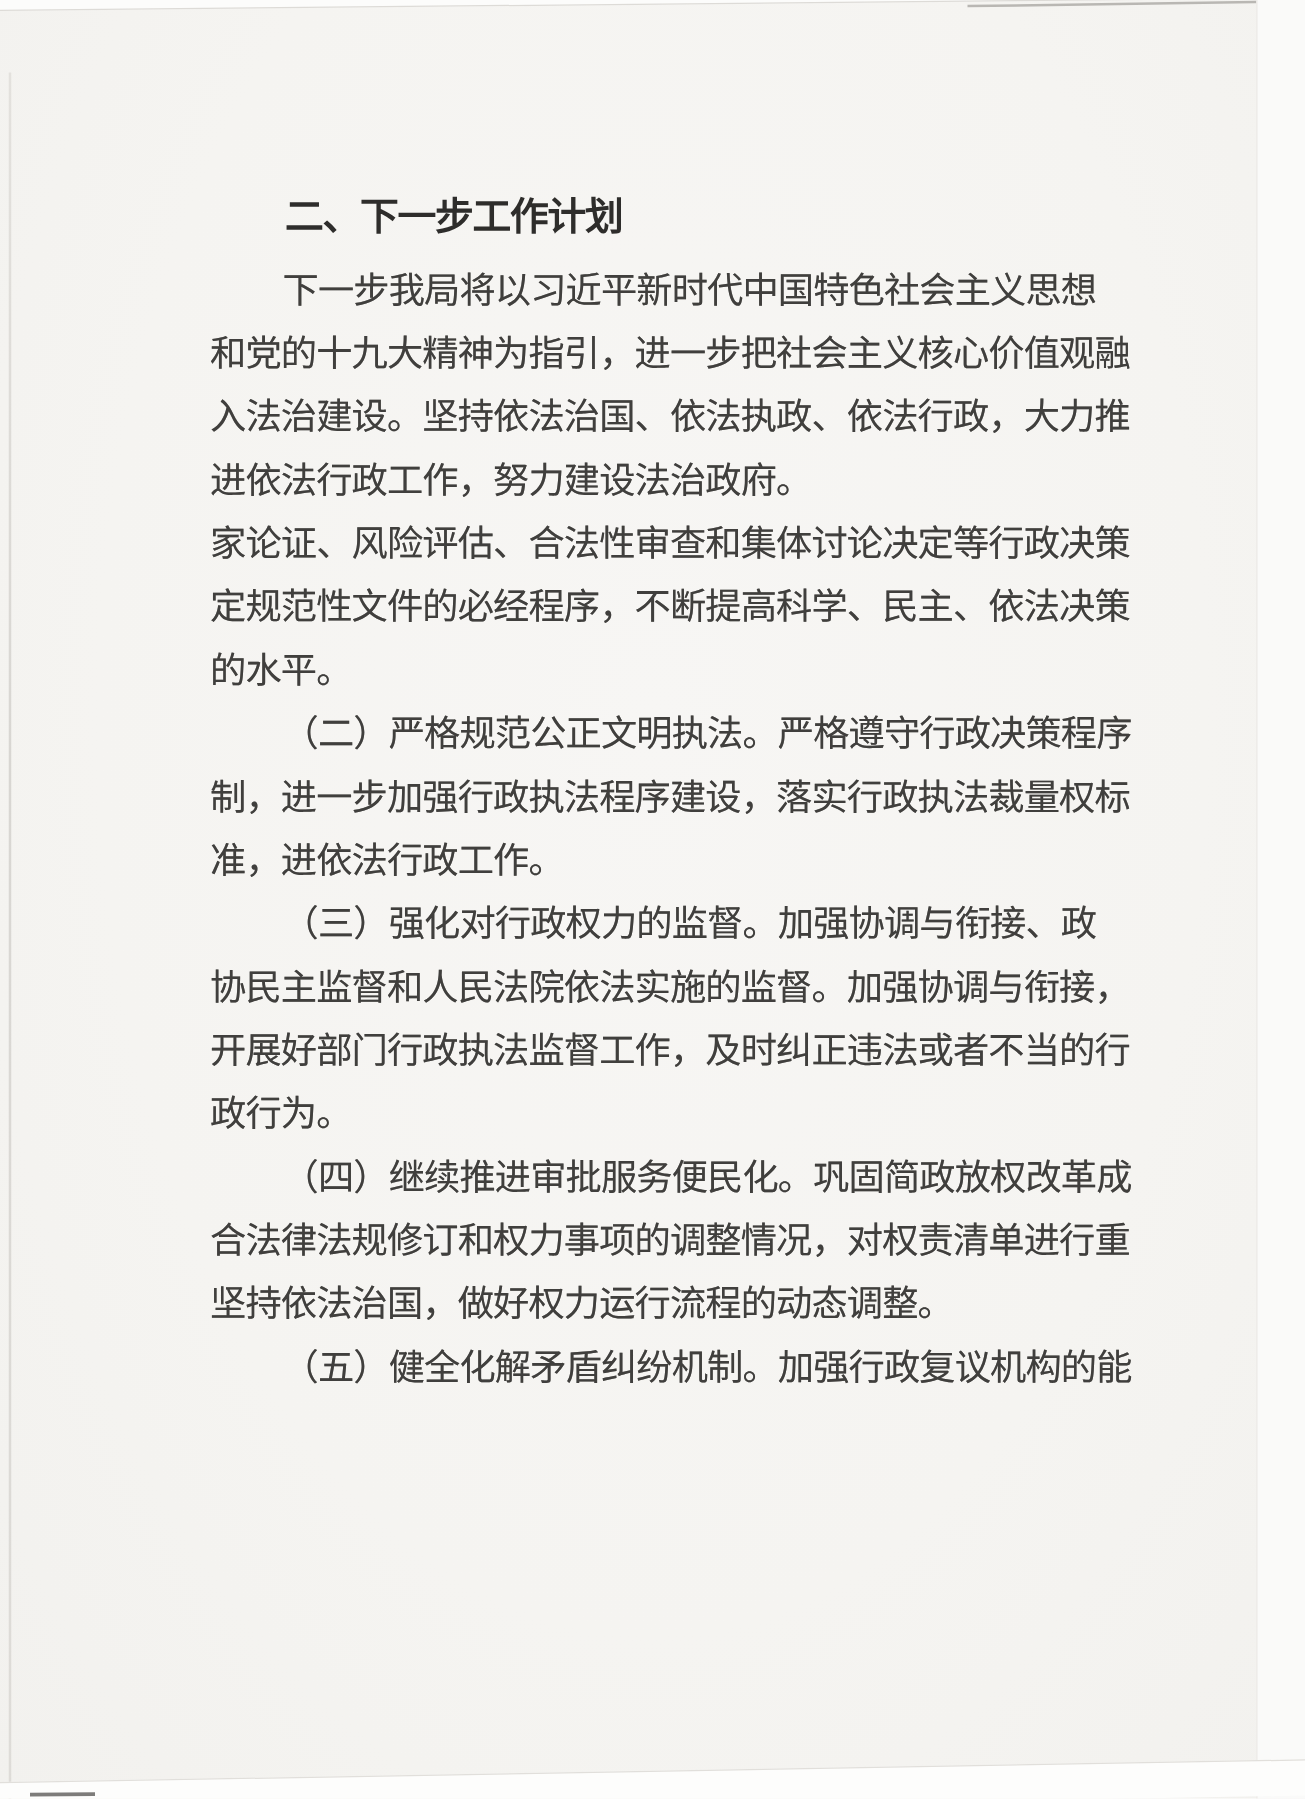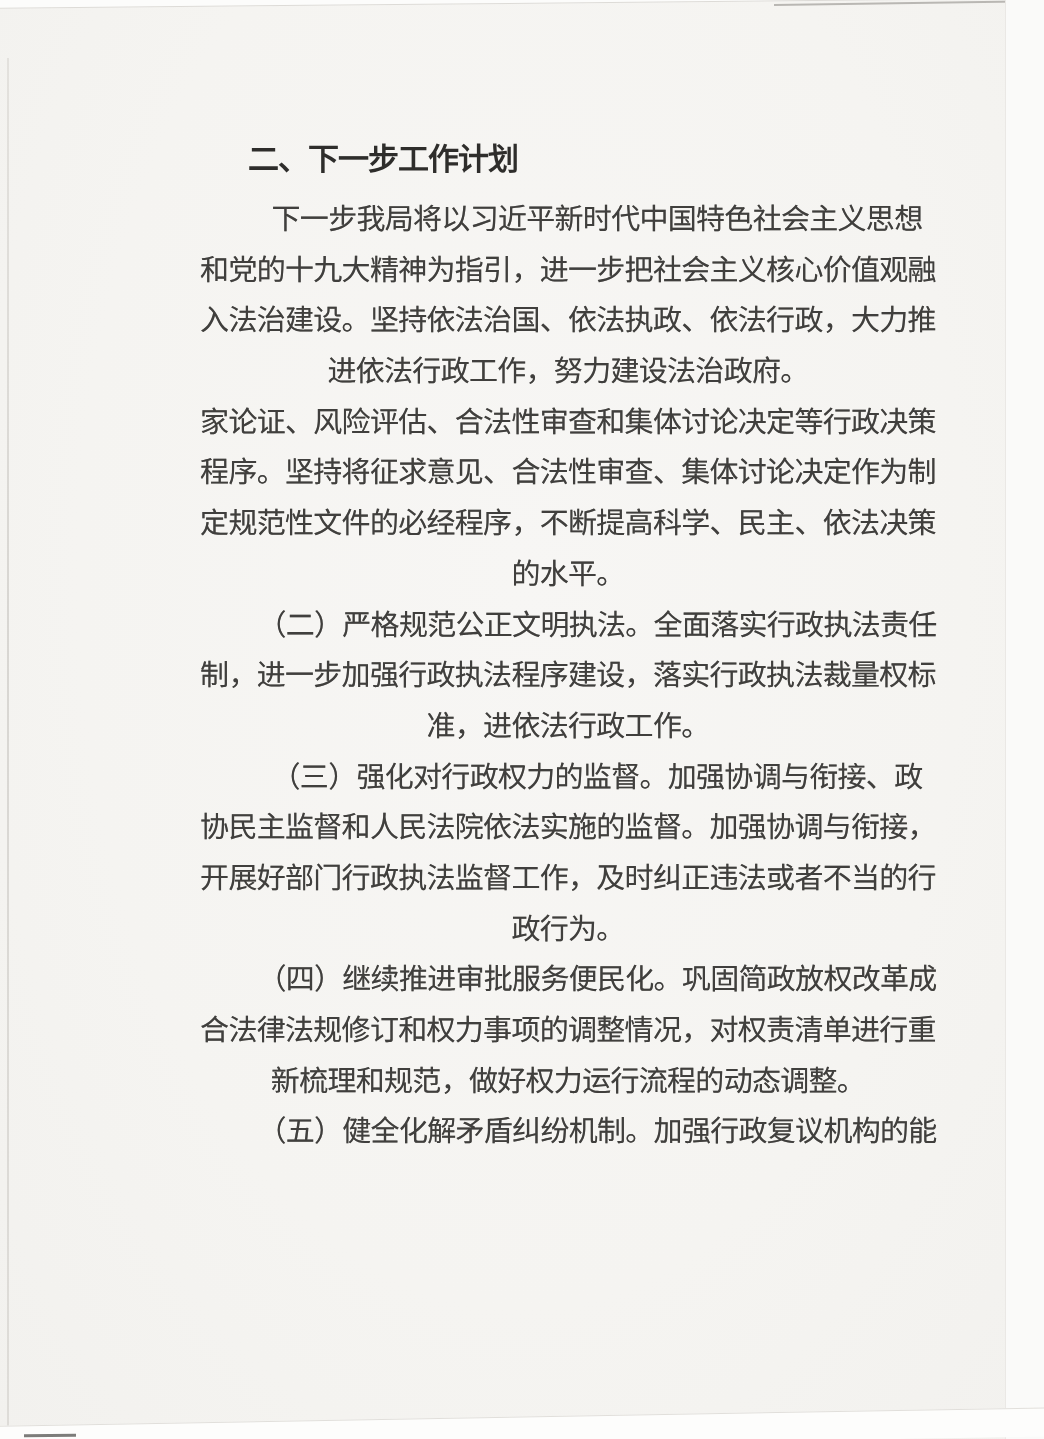--- a/index.html
+++ b/index.html
@@ -73,45 +73,43 @@
     width: 52px;
     height: 3px;
     background: #7d7c7a;
     transform: rotate(-0.6deg);
   }
 
   
   .text-block {
     position: absolute;
     left: 168px;
-    top: 140px;
+    top: 154px;
     width: 760px;
     color: #3e3d3b;
-    margin-left: 20px;
   }
   .doc-heading {
     font-family: "Liberation Sans", "DejaVu Sans", sans-serif;
     font-weight: bold;
     font-size: 31px;
     color: #2e2d2b;
     letter-spacing: -1px;
     padding-left: 60px;
     height: 54px;
     line-height: 40px;
   }
   .doc-line {
     font-size: 29px;
     line-height: 50.7px;
     height: 50.7px;
     letter-spacing: -0.7px;
     white-space: nowrap;
     color: #403f3d;
     
     text-shadow: 0 0 0.4px rgba(64,63,61,0.55);
-    text-align: center;
   }
   .doc-line.indent {
     padding-left: 58px;
   }
 </style>
 </head>
 <body>
 
 <div class="scan-page">
 
@@ -123,29 +121,28 @@
   <div class="edge-bottom-dark"></div>
 
   <div class="text-block">
     <div class="doc-heading">二、下一步工作计划</div>
 
     <div class="doc-line indent">下一步我局将以习近平新时代中国特色社会主义思想</div>
     <div class="doc-line">和党的十九大精神为指引，进一步把社会主义核心价值观融</div>
     <div class="doc-line">入法治建设。坚持依法治国、依法执政、依法行政，大力推</div>
     <div class="doc-line">进依法行政工作，努力建设法治政府。</div>
     <div class="doc-line">家论证、风险评估、合法性审查和集体讨论决定等行政决策</div>
-    <div class="doc-line">程序。坚持将征求意见、合法性审查、集体讨论决定作为制</div>
     <div class="doc-line">定规范性文件的必经程序，不断提高科学、民主、依法决策</div>
     <div class="doc-line">的水平。</div>
-    <div class="doc-line indent">（二）严格规范公正文明执法。全面落实行政执法责任</div>
+    <div class="doc-line indent">（二）严格规范公正文明执法。严格遵守行政决策程序</div>
     <div class="doc-line">制，进一步加强行政执法程序建设，落实行政执法裁量权标</div>
     <div class="doc-line">准，进依法行政工作。</div>
     <div class="doc-line indent">（三）强化对行政权力的监督。加强协调与衔接、政</div>
     <div class="doc-line">协民主监督和人民法院依法实施的监督。加强协调与衔接，</div>
     <div class="doc-line">开展好部门行政执法监督工作，及时纠正违法或者不当的行</div>
     <div class="doc-line">政行为。</div>
     <div class="doc-line indent">（四）继续推进审批服务便民化。巩固简政放权改革成</div>
     <div class="doc-line">合法律法规修订和权力事项的调整情况，对权责清单进行重</div>
-    <div class="doc-line">新梳理和规范，做好权力运行流程的动态调整。</div>
+    <div class="doc-line">坚持依法治国，做好权力运行流程的动态调整。</div>
     <div class="doc-line indent">（五）健全化解矛盾纠纷机制。加强行政复议机构的能</div>
   </div>
 
 </div>
 
 </body></html>

